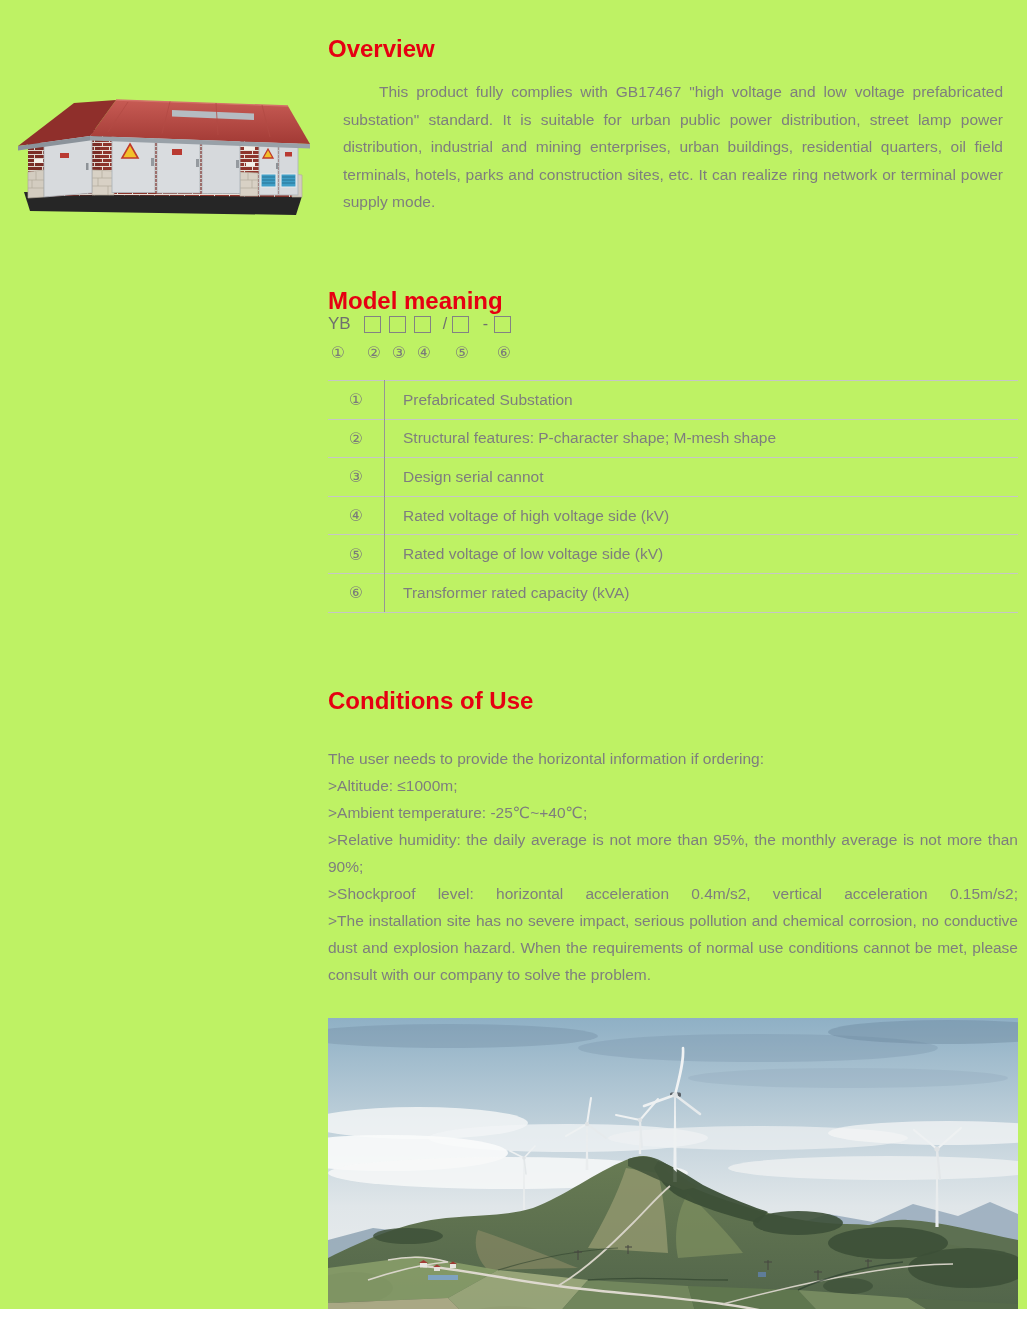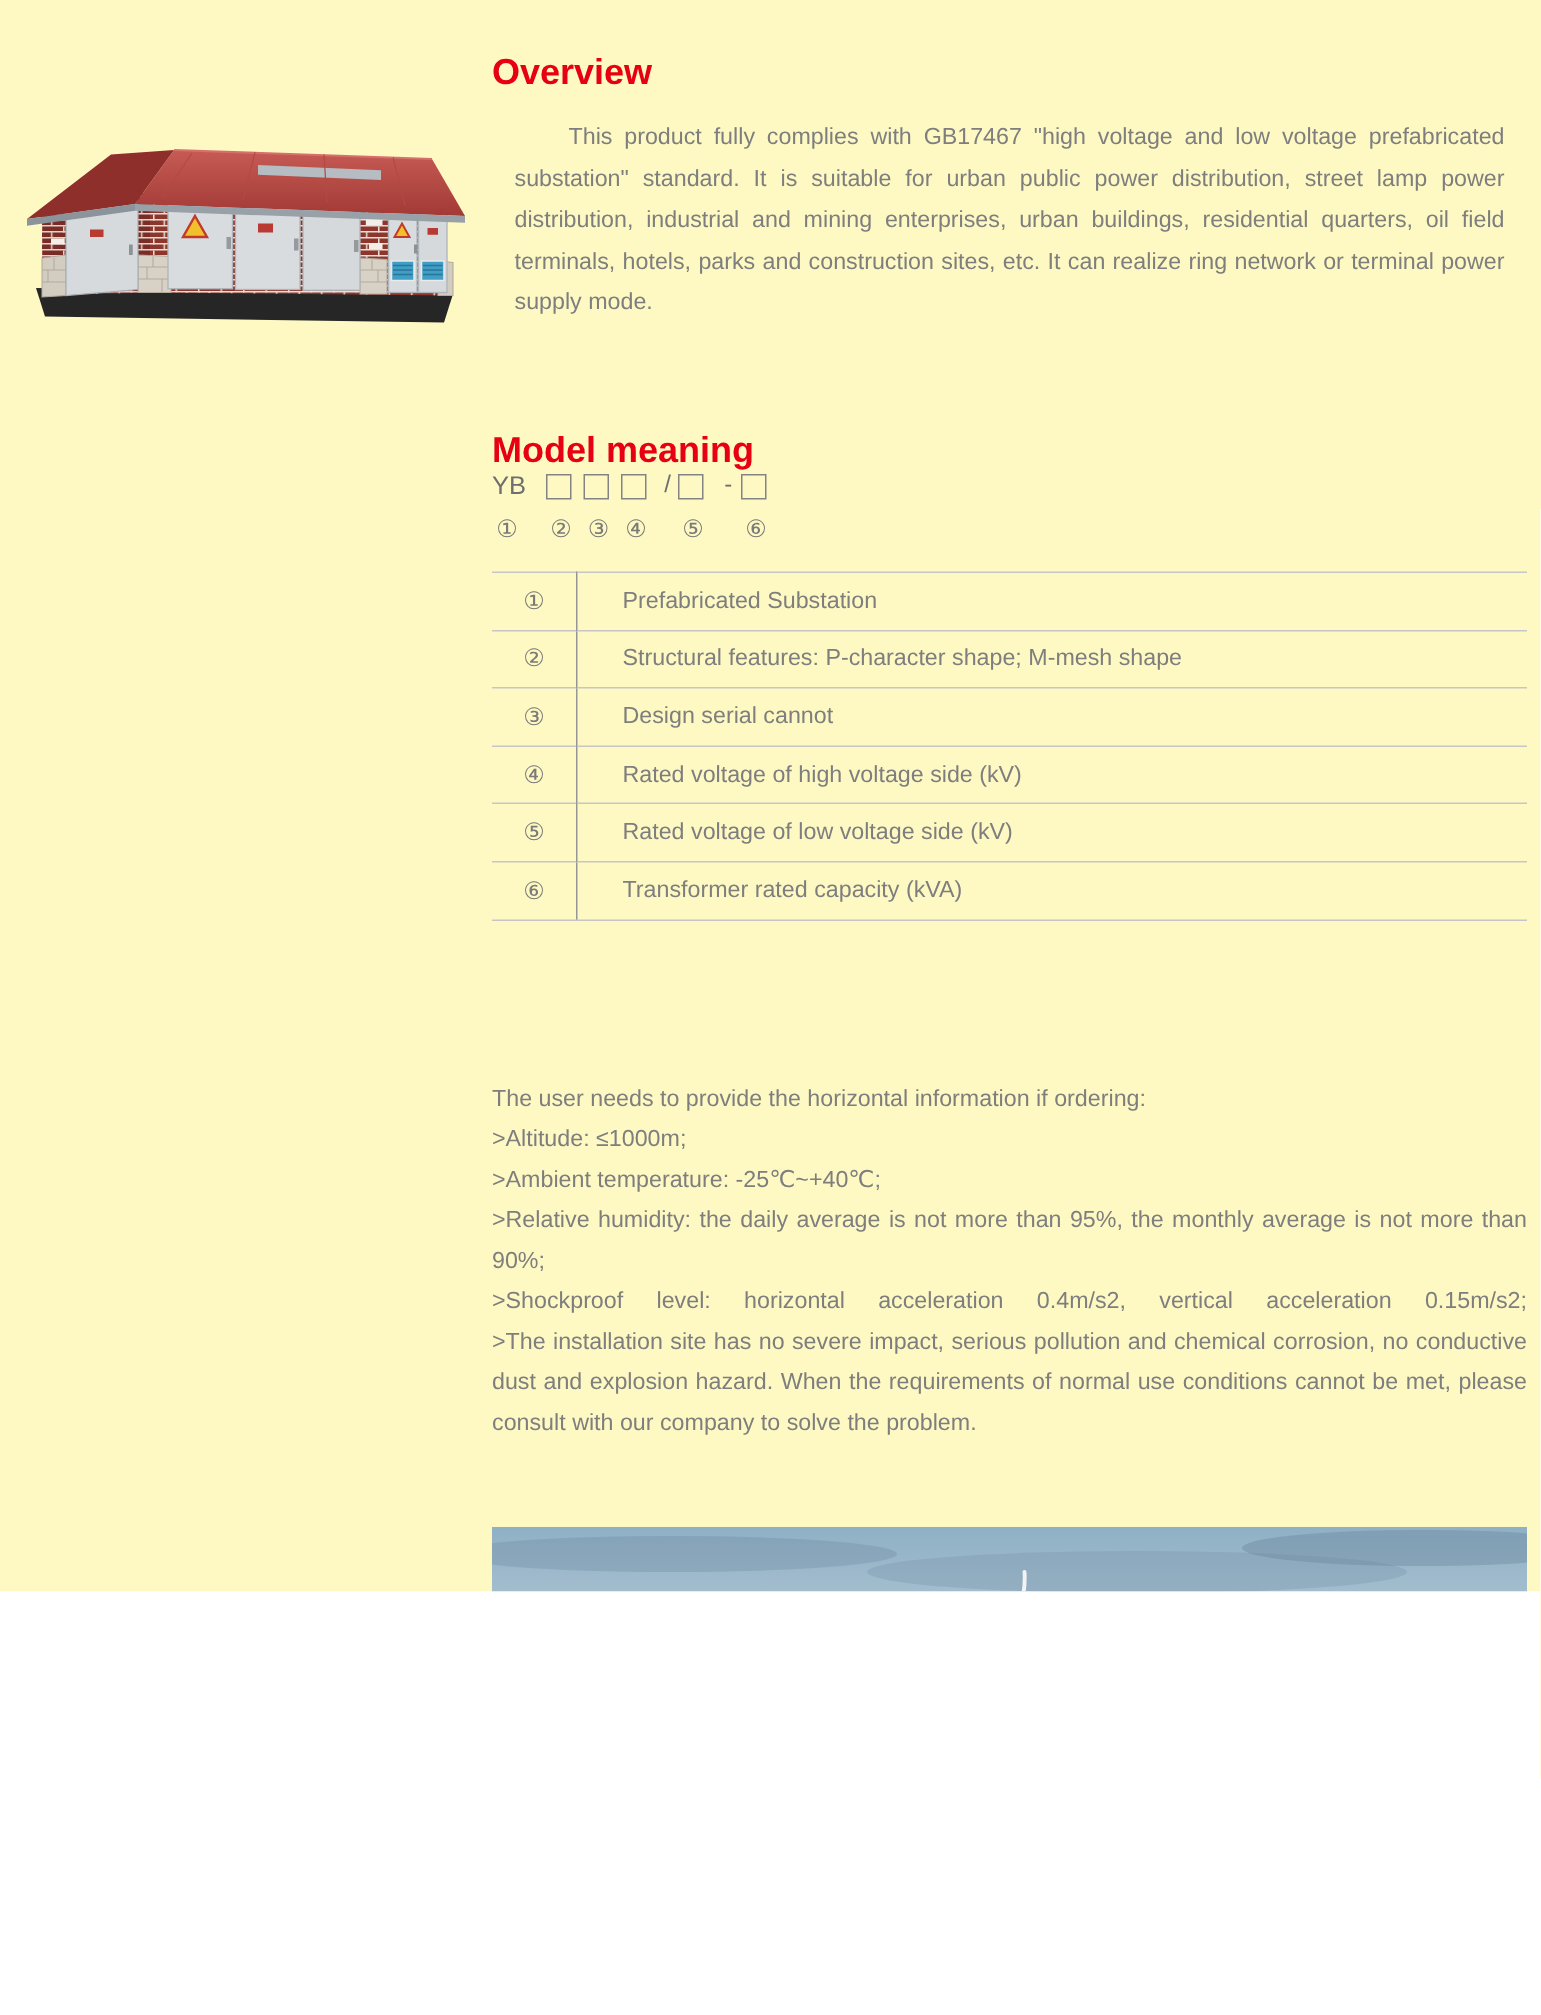--- a/index.html
+++ b/index.html
@@ -2,22 +2,22 @@
 <html><head>
 <meta charset="utf-8">
 <style>
   :root{
     --red:#e60012;
     --txt:#7e7e7e;
   }
   html,body{margin:0;padding:0;background:#fff;}
   .page{
     position:relative;
-    width:1027px;height:1061px;
-    background:#fef9c3;
+    width:1027px;height:1309px;
+    background:#bef264;
     font-family:"Liberation Sans","DejaVu Sans",sans-serif;
     overflow:hidden;
   }
   .abs{position:absolute;}
   .heading{
     font-size:24px;
     font-weight:bold;
     color:var(--red);
     line-height:26px;
     margin:0;
@@ -72,21 +72,21 @@
   }
   .spec-table tr:last-child td{border-bottom:1px solid #c6c6c6;}
   .spec-table td.num{
     width:54px;
     text-align:center;
     font-size:16px;
     color:#7a7a7a;
     border-right:1px solid #969696;
   }
   .spec-table td.desc{
-    padding-left:30px;
+    padding-left:18px;
     font-size:15.5px;
     color:var(--txt);
   }
   
   #conditions-section{left:328px;top:688px;width:690px;}
   #conditions-section .cond-lines{margin-top:31px;}
   .cond-line{
     font-size:15.5px;
     color:var(--txt);
     line-height:27px;
@@ -245,20 +245,21 @@
         </tr>
         <tr>
           <td class="num">⑥</td>
           <td class="desc">Transformer rated capacity (kVA)</td>
         </tr>
       </tbody>
     </table>
   </section>
 
   <section class="abs" id="conditions-section">
+    <h2 class="heading">Conditions of Use</h2>
     <div class="cond-lines">
       <p class="cond-line">The user needs to provide the horizontal information if ordering:</p>
       <p class="cond-line">&gt;Altitude: ≤1000m;</p>
       <p class="cond-line">&gt;Ambient temperature: -25℃~+40℃;</p>
       <p class="cond-line">&gt;Relative humidity: the daily average is not more than 95%, the monthly average is not more than 90%;</p>
       <p class="cond-line stretch">&gt;Shockproof level: horizontal acceleration 0.4m/s2, vertical acceleration 0.15m/s2;</p>
       <p class="cond-line">&gt;The installation site has no severe impact, serious pollution and chemical corrosion, no conductive dust and explosion hazard. When the requirements of normal use conditions cannot be met, please consult with our company to solve the problem.</p>
     </div>
   </section>
 

